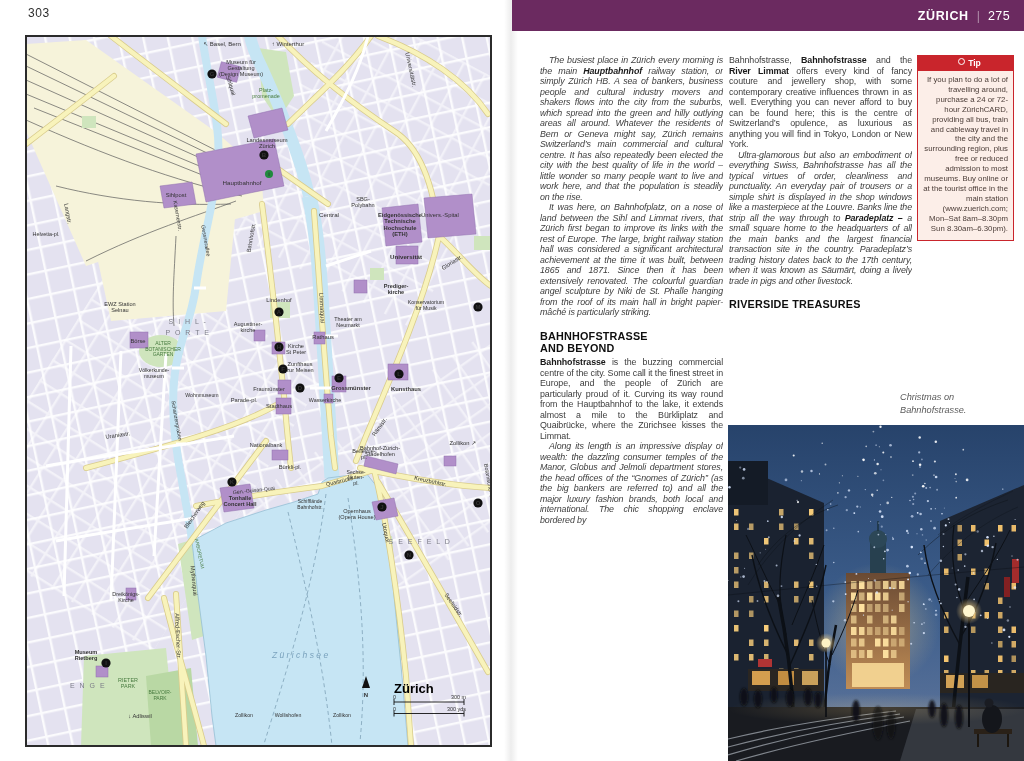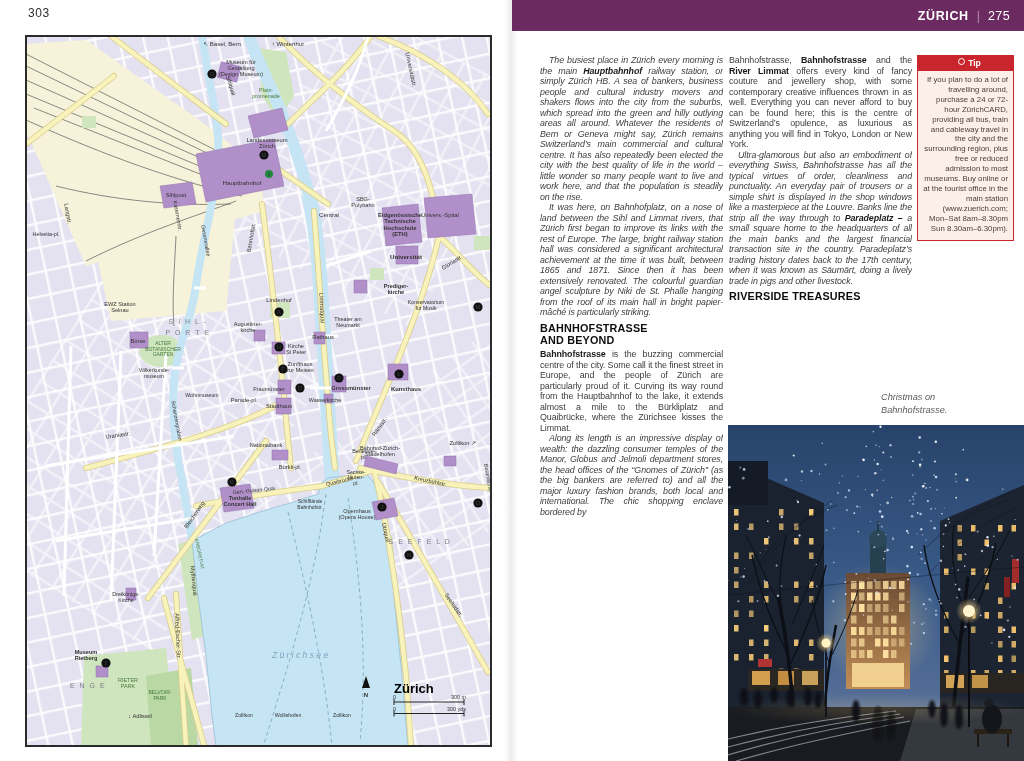--- a/index.html
+++ b/index.html
@@ -25,30 +25,30 @@
   .header-page-num{letter-spacing:.4px;}
   .gutter{position:absolute;left:504px;top:0;width:14px;height:761px;pointer-events:none;
     background:linear-gradient(to right,rgba(0,0,0,0),rgba(0,0,0,.07) 50%,rgba(0,0,0,0));}
   .col{position:absolute;top:55px;width:183px;font-size:8.9px;line-height:10.5px;letter-spacing:-.1px;
     color:#3d3d3d;text-align:justify;overflow:hidden;}
   .col1{left:540px;height:694px;}
   .col2{left:729px;height:368px;}
   .col p{margin:0;}
   .col p.ind{text-indent:9px;font-style:italic;}
   .col b{color:#191919;}
-  .col h3{font-size:10.8px;line-height:12.4px;letter-spacing:.2px;color:#0e0e0e;margin:4px 0 3px 0;text-align:left;}
+  .col h3{font-size:10.8px;line-height:12.4px;letter-spacing:.2px;color:#0e0e0e;margin:12px 0 3px 0;text-align:left;}
   
   .tip{position:absolute;left:917px;top:55px;width:97px;background:#fceee8;border:1px solid #c9252c;box-sizing:border-box;}
   .tip-head{background:#c9252c;color:#fff;font-size:8.6px;font-weight:bold;
     display:flex;justify-content:center;gap:3px;padding:2px 0 3px 8px;}
   .tip-ring{width:5px;height:5px;border:1.8px solid #fff;border-radius:50%;display:inline-block;}
   .tip-body{padding:4px 5px 6px 5px;font-size:7.8px;line-height:9.9px;color:#48
 3a36;text-align:right;color:#4a3c37;}
   
-  .caption{position:absolute;left:881px;top:391px;width:100px;font-style:italic;
+  .caption{position:absolute;left:900px;top:391px;width:100px;font-style:italic;
     font-size:9.2px;line-height:12.6px;color:#5a5a5a;}
   .photo{position:absolute;left:728px;top:425px;width:296px;height:336px;}
   .photo svg{display:block;}
 </style>
 </head>
 <body>
 
 <div class="page-num-left">303</div>
 
 <div class="map-wrap">

